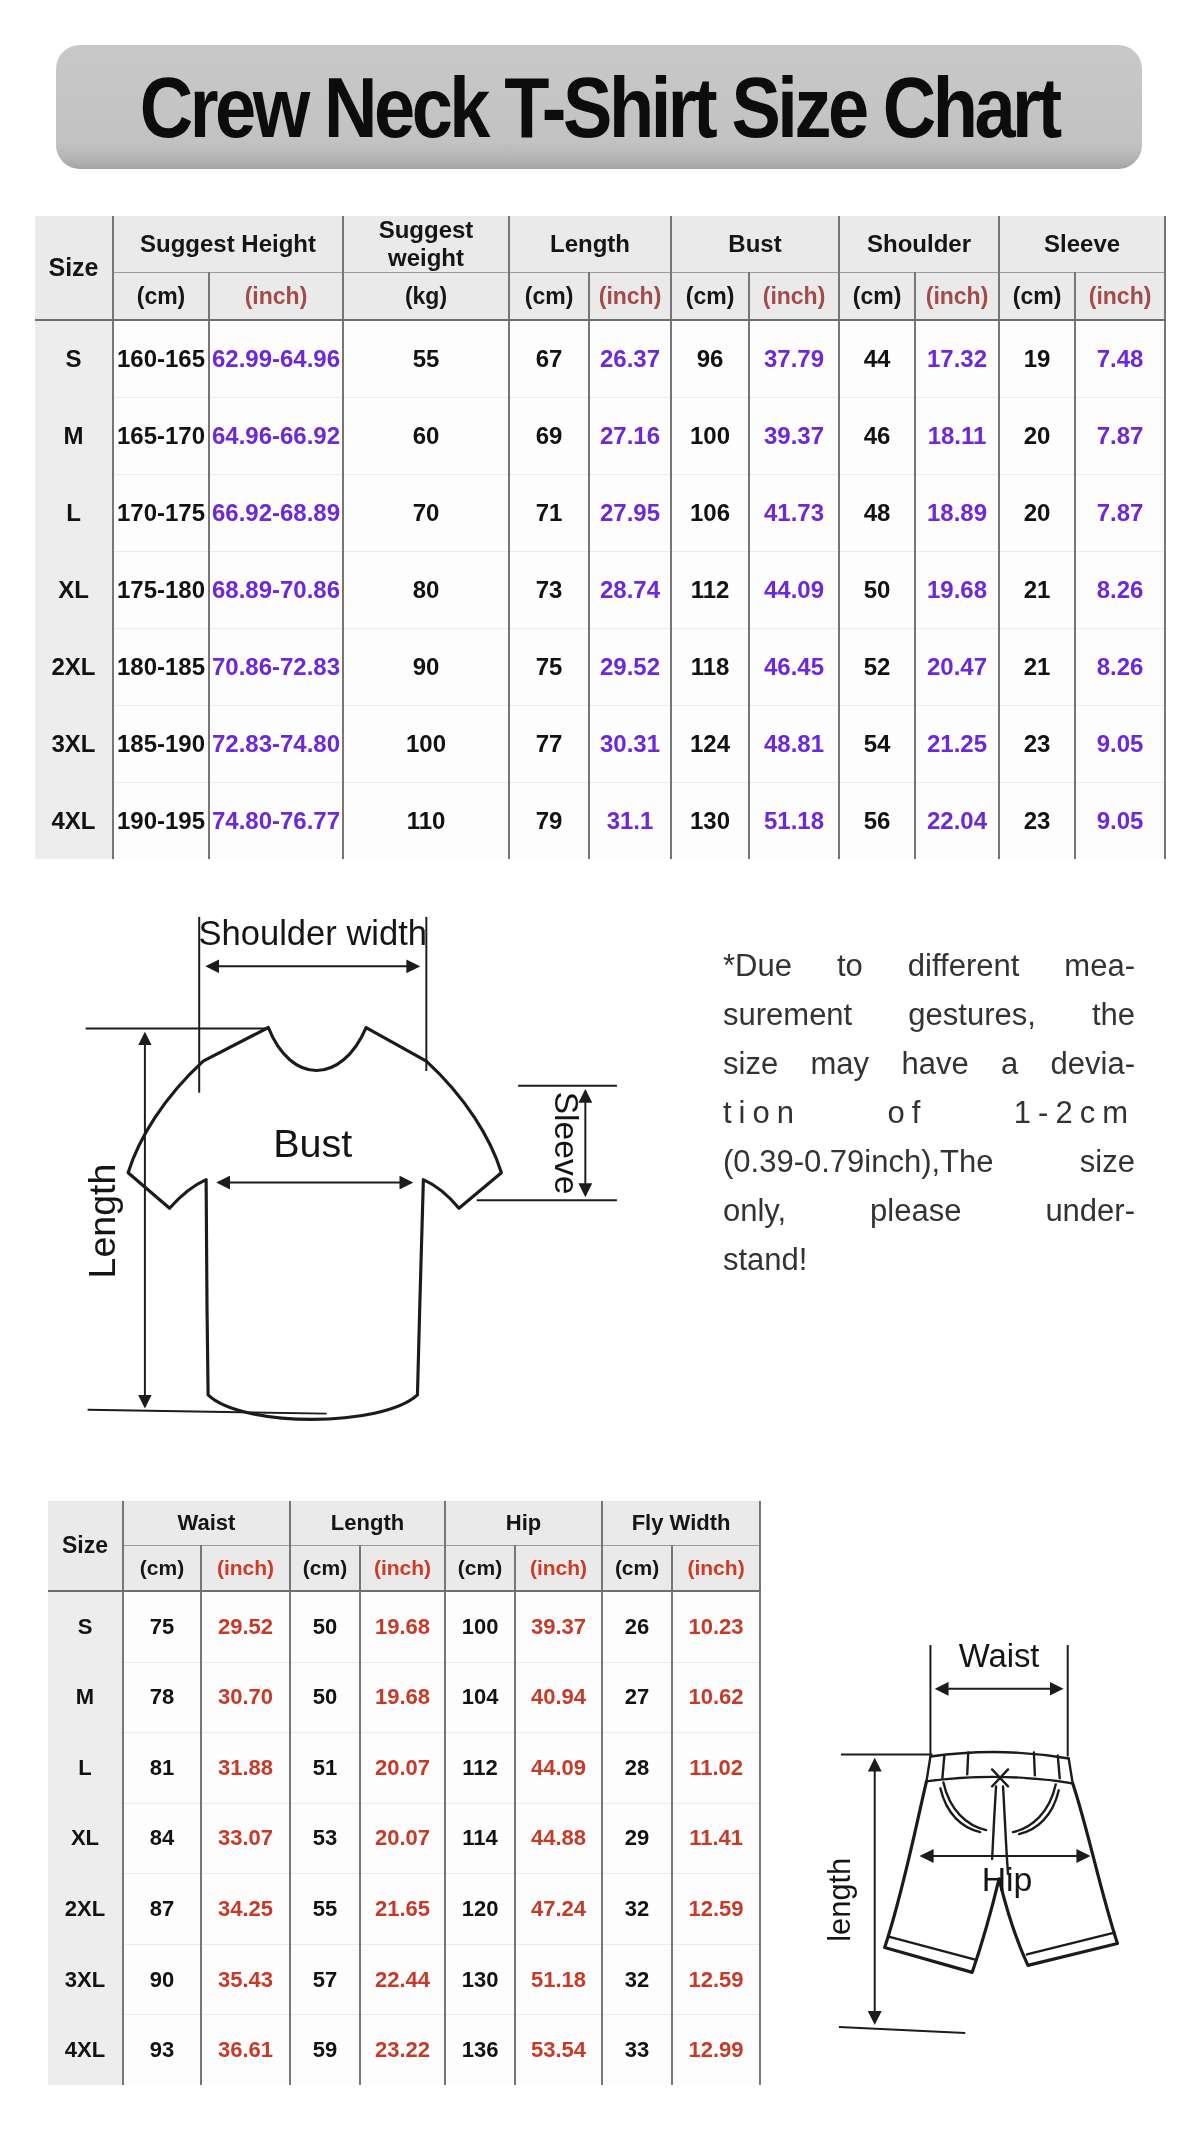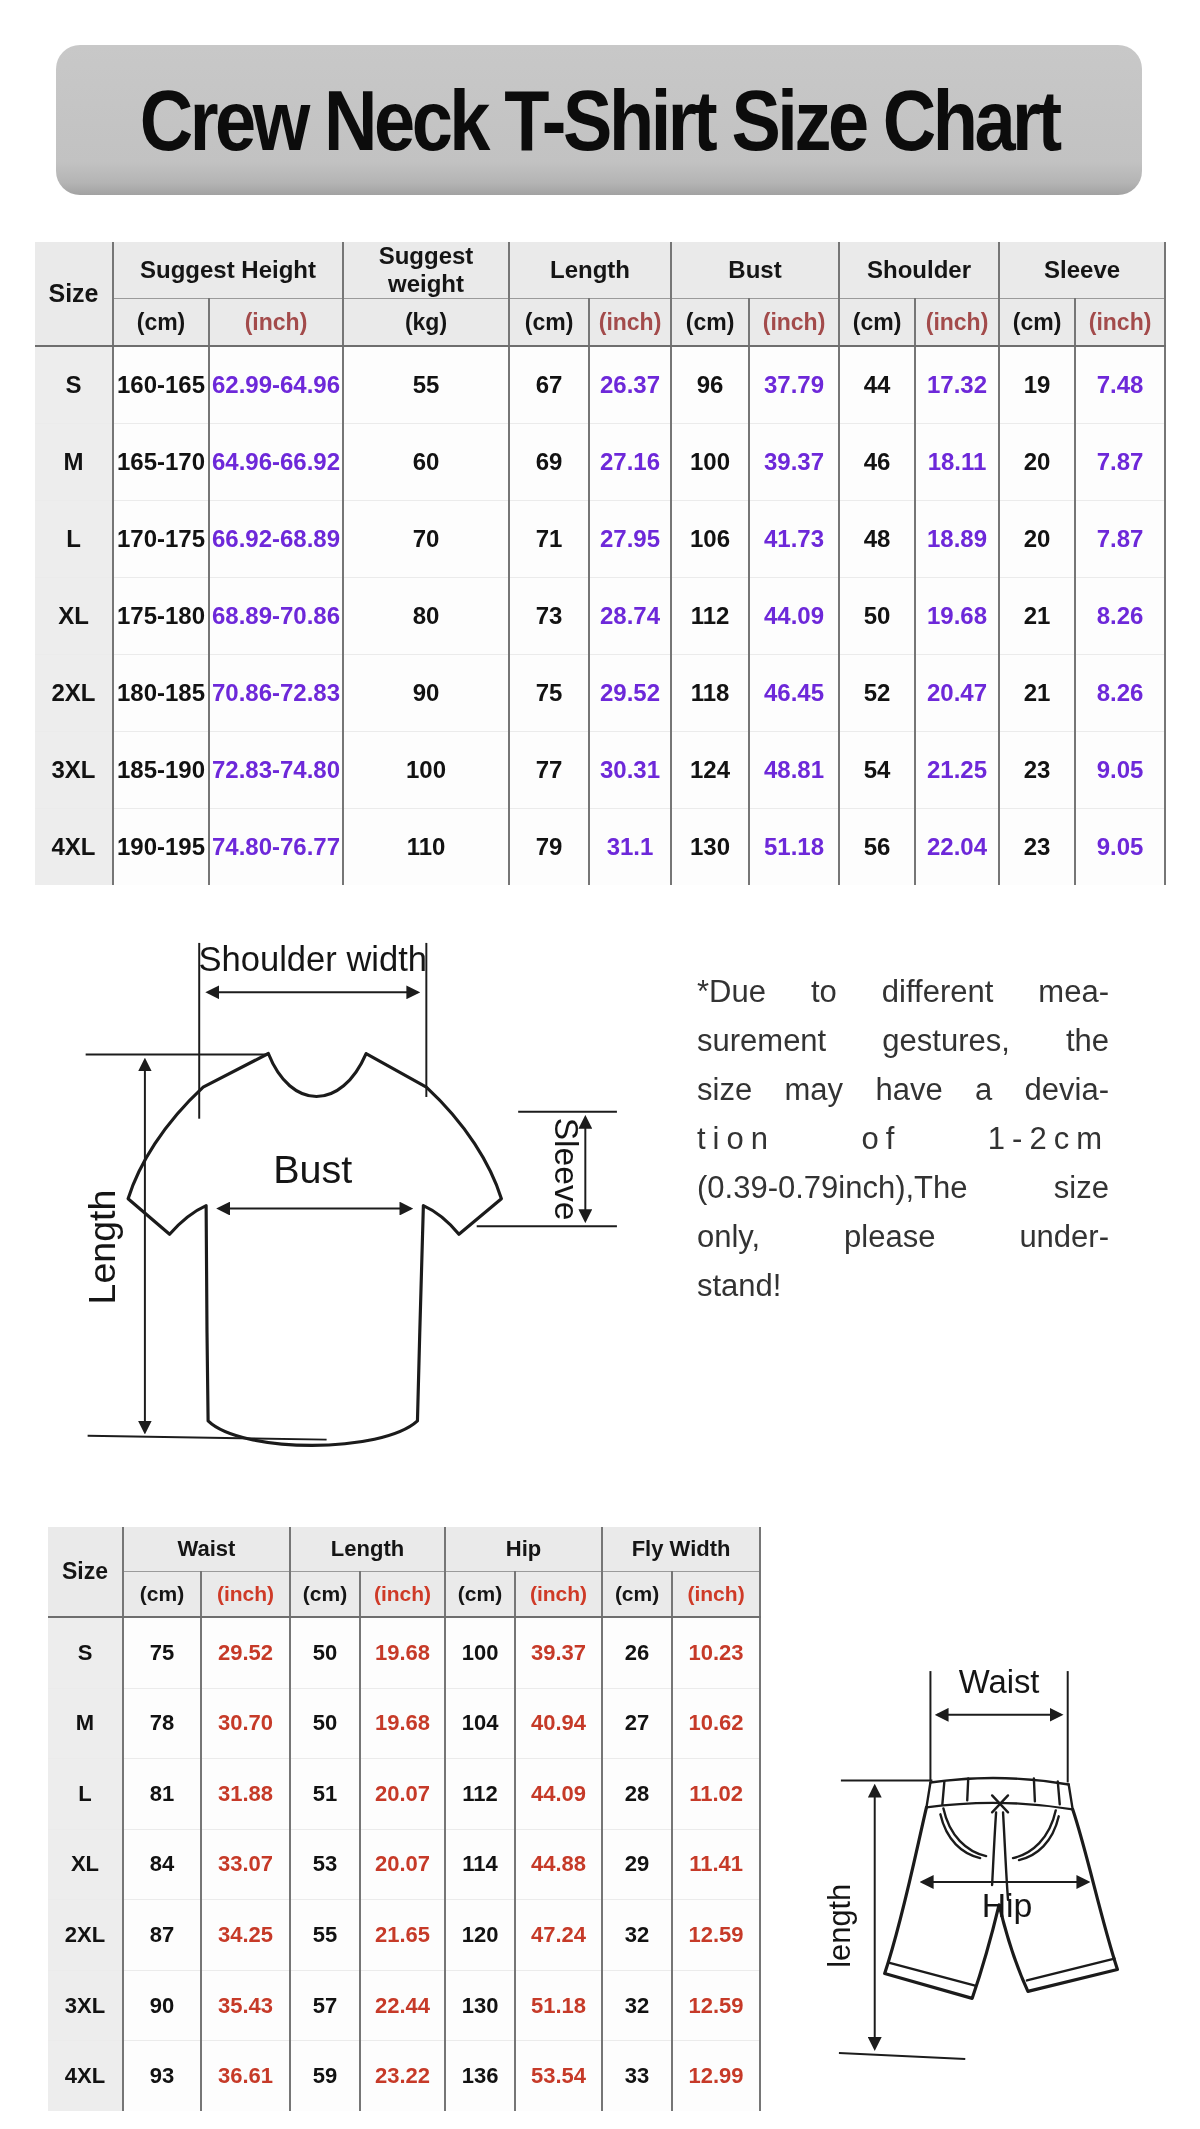--- a/index.html
+++ b/index.html
@@ -4,21 +4,21 @@
 <style>
   html,body { margin:0; padding:0; }
   body {
     width:1200px; height:2129px; overflow:hidden;
     background:#ffffff;
     font-family:"Liberation Sans", sans-serif;
     color:#151515;
   }
   
   .banner {
-    margin:45px 0 0 56px; width:1086px; height:150px;
+    margin:45px 0 0 56px; width:1086px; height:124px;
     border-radius:24px;
     background:linear-gradient(180deg,#c8c8c8 0%,#c2c2c2 78%,#b4b4b4 92%,#a2a2a2 100%);
     display:flex; align-items:center; justify-content:center;
   }
   .banner h1 {
     margin:0; font-size:86px; font-weight:700; color:#0c0c0c;
     letter-spacing:-4px; white-space:nowrap;
     transform:scaleX(.86); transform-origin:center;
   }
   
@@ -48,21 +48,21 @@
   .t2 .unit { font-size:21px; height:44px; }
   .t2 .size-h { font-size:23px; }
   .t2 tbody td { height:69px; font-size:22px; }
   .t2 td.inch { color:#c63a28; }
   .t2 .unit.inch { color:#cf3a27; }
 
   
   .mid { display:flex; margin-top:44px; padding-left:58px; height:584px; box-sizing:border-box;gap:7px; }
   .shirt-svg { width:632px; height:568px; flex:none; }
   .note {
-    width:412px; margin-top:38px;
+    width:412px; margin-left:26px; margin-top:38px;
     font-size:31px; line-height:49px; color:#333333;
   }
   .note-line { text-align:justify; text-align-last:justify; }
   .note-line:nth-child(4) { letter-spacing:7px; }
   .note-line:last-child { text-align-last:left; }
 
   
   .bottom { display:flex; margin-top:14px; padding-left:48px; }
   .shorts-svg { width:378px; height:468px; margin-left:62px; margin-top:116px; flex:none; }
 

